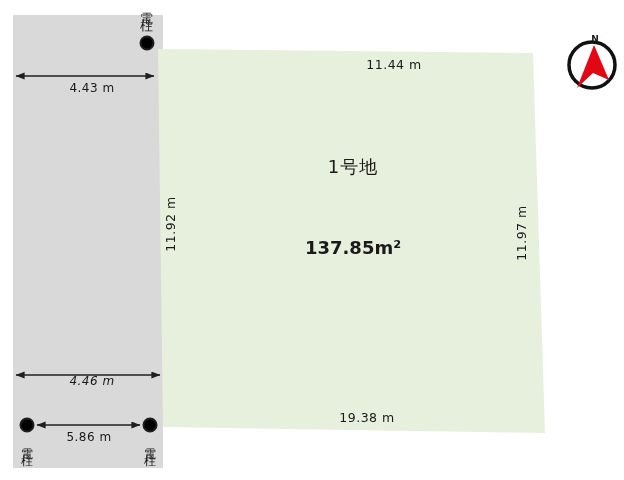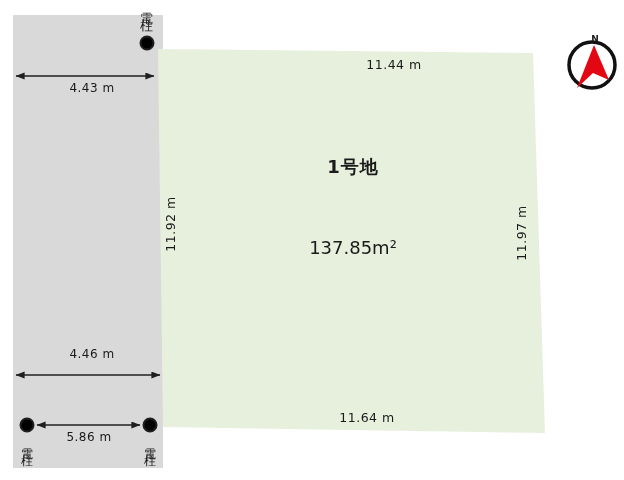--- a/index.html
+++ b/index.html
@@ -6,22 +6,22 @@
   #canvas{
     position:relative;width:624px;height:480px;background:#ffffff;overflow:hidden;
     font-family:"DejaVu Sans","Liberation Sans",sans-serif;color:#1a1a1a;
   }
   #scene{position:absolute;left:0;top:0;}
   .lbl{position:absolute;white-space:nowrap;line-height:1;}
   .center{transform:translateX(-50%);}
   .meas{font-size:12px;letter-spacing:0.5px;}
   .meas-sm{font-size:12.5px;letter-spacing:0.5px;}
   .rot{transform:translate(-50%,-50%) rotate(-90deg);transform-origin:center;}
-  .plot-name{font-size:18px;font-weight:bold;letter-spacing:1px;}
-  .plot-area{font-size:18px;font-weight:normal;}
+  .plot-name{font-size:18px;font-weight:normal;letter-spacing:1px;}
+  .plot-area{font-size:18px;font-weight:bold;}
   .plot-tsubo{font-size:16px;font-weight:bold;}
   .pole-label{
     writing-mode:vertical-rl;text-orientation:upright;
     font-size:12px;letter-spacing:6px;line-height:1;
   }
   .pole-label-top{font-size:13px;}
   .north{font-size:9px;font-weight:bold;}
 </style>
 </head>
 <body>
@@ -47,30 +47,30 @@
     <circle cx="27" cy="425" r="6.5" stroke-width="2" stroke="#1f1f1f"></circle>
     <circle cx="150" cy="425" r="6.5" stroke-width="2" stroke="#1f1f1f"></circle>
 
     <g>
       <circle cx="592" cy="65" r="23" fill="#ffffff" stroke-width="3.5" stroke="#111111"></circle>
       <polygon points="594,45 609,80 593,73 577,88" fill="#e30613"></polygon>
     </g>
   </svg>
 
   <div class="lbl meas center" style="left:92px;top:82px;">4.43 m</div>
-  <div class="lbl meas center" style="left:92px;top:348px;">4.46 m</div>
+  <div class="lbl meas center" style="left:92px;top:375px;font-style:italic;">4.46 m</div>
   <div class="lbl meas center" style="left:89px;top:431px;">5.86 m</div>
 
   <div class="lbl pole-label pole-label-top" style="left:140px;top:2px;">電柱</div>
   <div class="lbl pole-label" style="left:21px;top:439px;">電柱</div>
   <div class="lbl pole-label" style="left:144px;top:439px;">電柱</div>
 
   <div class="lbl meas-sm center" style="left:350px;top:59px;margin-left:44px;">11.44 m</div>
   <div class="lbl meas-sm rot" style="left:171px;top:224px;">11.92 m</div>
   <div class="lbl meas-sm rot" style="left:522px;top:233px;">11.97 m</div>
-  <div class="lbl meas-sm center" style="left:367px;top:412px;">11.64 m</div>
+  <div class="lbl meas-sm center" style="left:367px;top:412px;">19.38 m</div>
 
   <div class="lbl plot-name center" style="left:353px;top:158px;">1号地</div>
   <div class="lbl plot-area center" style="left:353px;top:239px;">137.85m²</div>
 
   <div class="lbl north center" style="left:595px;top:35px;">N</div>
 
 </div>
 
 </body></html>

